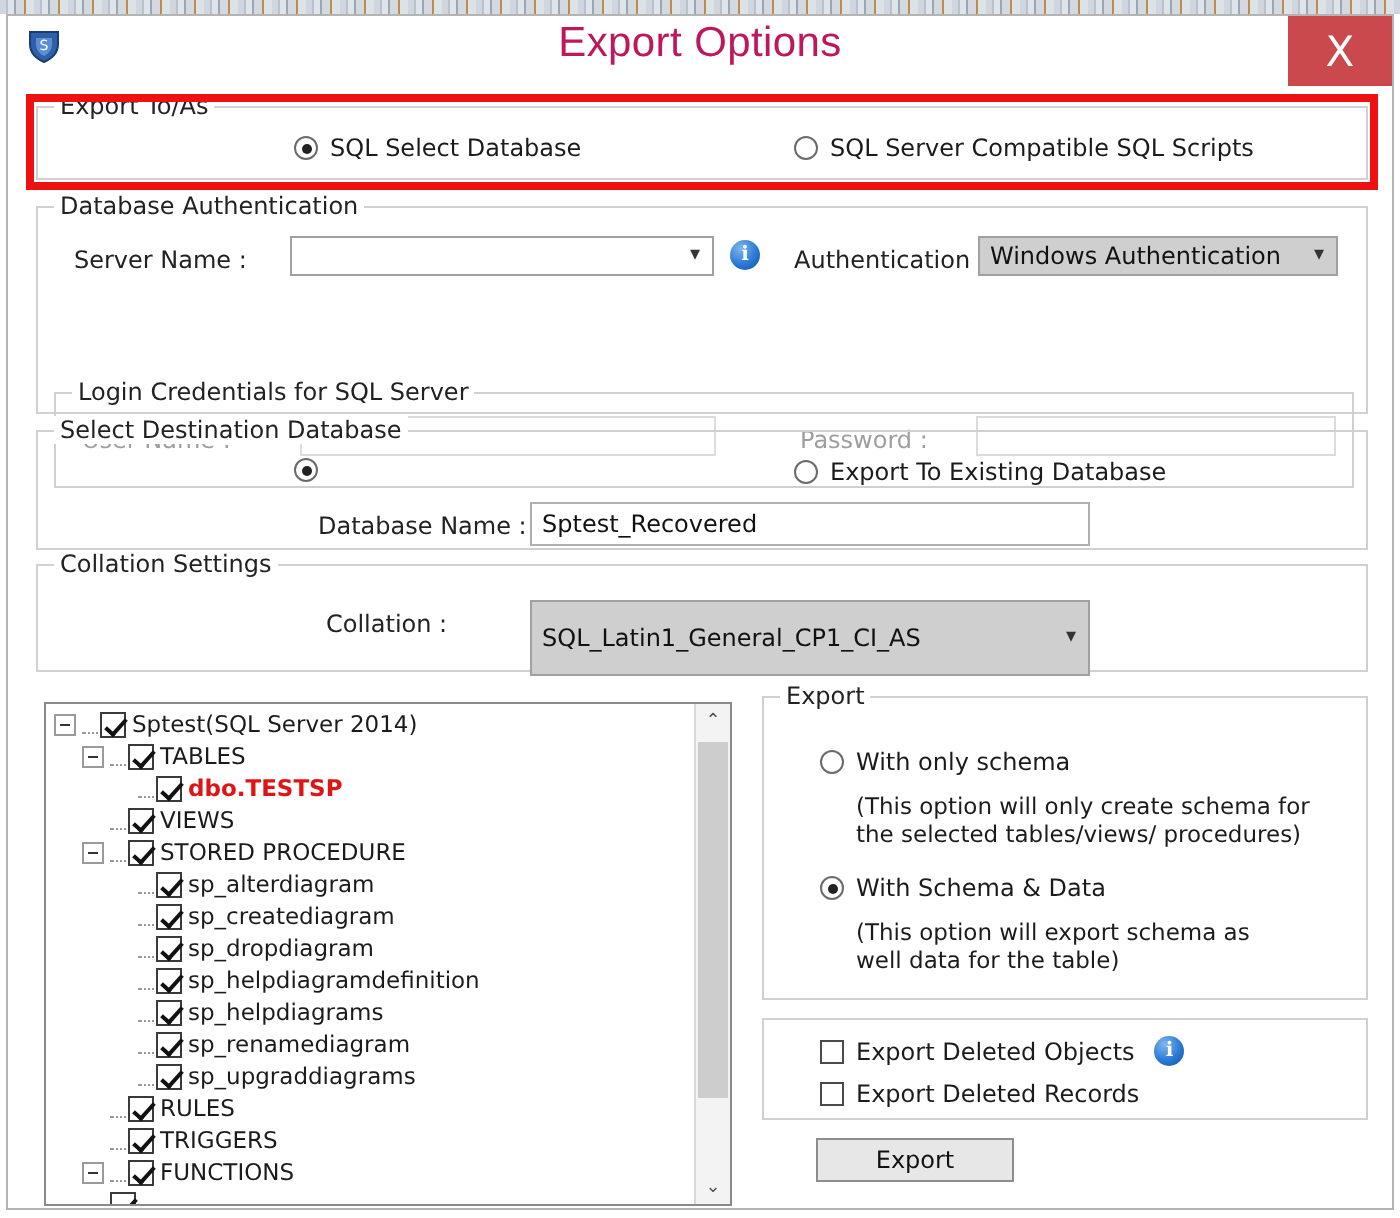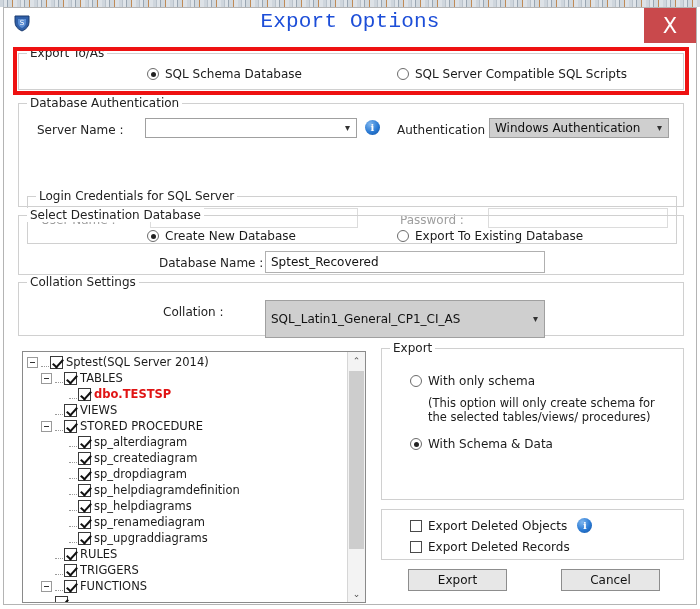--- a/index.html
+++ b/index.html
@@ -49,22 +49,22 @@
   }
   .app-icon {
     position: absolute; left: 8px; top: 5px;
     width: 20px; height: 20px;
   }
   .title-text {
     position: absolute;
     left: 0; right: 0; top: 2px;
     text-align: center;
     font-size: 21px;
-    color: #1d4ed8;
-    font-family: Liberation Mono, monospace;
+    color: #be185d;
+    font-family: Liberation Sans, sans-serif;
     letter-spacing: 0.2px;
   }
   .close-btn {
     position: absolute;
     right: 0px; top: 0px;
     width: 52px; height: 35px;
     background: #c9494c;
     color: #fff;
     font-size: 21px;
     display: flex; align-items: center; justify-content: center;
@@ -312,21 +312,21 @@
         </svg>
       </div>
       <div class="title-text">Export Options</div>
       <div class="close-btn">X</div>
     </div>
 
     <div class="group" style="left:14px; top:45px; width:666px; height:37px;">
       <div class="legend">Export To/As</div>
       <div class="radio-row" style="left:128px; top:13px;">
         <span class="radio on"></span>
-        <span class="rlabel">SQL Schema Database</span>
+        <span class="rlabel">SQL Select Database</span>
       </div>
       <div class="radio-row" style="left:378px; top:13px;">
         <span class="radio"></span>
         <span class="rlabel">SQL Server Compatible SQL Scripts</span>
       </div>
     </div>
     <div class="red-outline"></div>
 
     <div class="group" style="left:14px; top:95px; width:666px; height:104px;">
       <div class="legend">Database Authentication</div>
@@ -354,21 +354,20 @@
         <div class="textbox dim" style="left:460px; top:11px; width:180px; height:20px;">
           <span></span>
         </div>
       </div>
     </div>
 
     <div class="group" style="left:14px; top:207px; width:666px; height:60px;">
       <div class="legend">Select Destination Database</div>
       <div class="radio-row" style="left:128px; top:13px;">
         <span class="radio on"></span>
-        <span class="rlabel">Create New Database</span>
       </div>
       <div class="radio-row" style="left:378px; top:13px;">
         <span class="radio"></span>
         <span class="rlabel">Export To Existing Database</span>
       </div>
       <div class="lbl" style="left:140px; top:40px;">Database Name :</div>
       <div class="textbox" style="left:246px; top:35px; width:280px; height:22px;">
         <span>Sptest_Recovered</span>
       </div>
     </div>
@@ -492,31 +491,32 @@
         <span class="radio"></span>
         <span class="rlabel">With only schema</span>
       </div>
       <div class="desc" style="left:46px; top:47px; width:250px;">(This option will only create schema for
 the  selected tables/views/ procedures)</div>
 
       <div class="radio-row" style="left:28px; top:88px;">
         <span class="radio on"></span>
         <span class="rlabel">With Schema &amp; Data</span>
       </div>
+      <div class="desc" style="left:46px; top:110px; width:250px;">(This option will export schema as
+well data for the table)</div>
     </div>
 
     <div class="group" style="left:377px; top:501px; width:303px; height:51px;">
       <div class="check-row" style="left:28px; top:8px;">
         <span class="cbox"></span>
         <span class="clabel">Export Deleted Objects</span>
         <span class="info-icon" style="margin-left:10px;">i</span>
       </div>
       <div class="check-row" style="left:28px; top:30px;">
         <span class="cbox"></span>
         <span class="clabel">Export Deleted Records</span>
       </div>
     </div>
 
     <div class="btn" style="left:404px; top:561px; width:99px; height:22px;">Export</div>
-    <div class="btn" style="left:557px; top:561px; width:99px; height:22px;">Cancel</div>
 
   </div>
 </div>
 
 </body></html>

